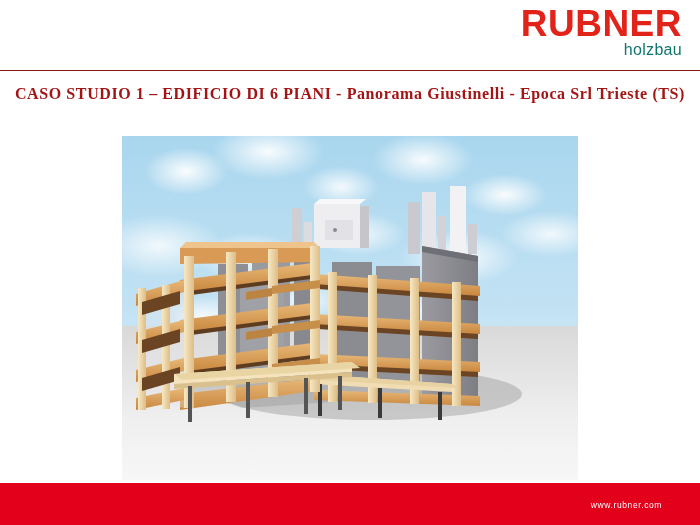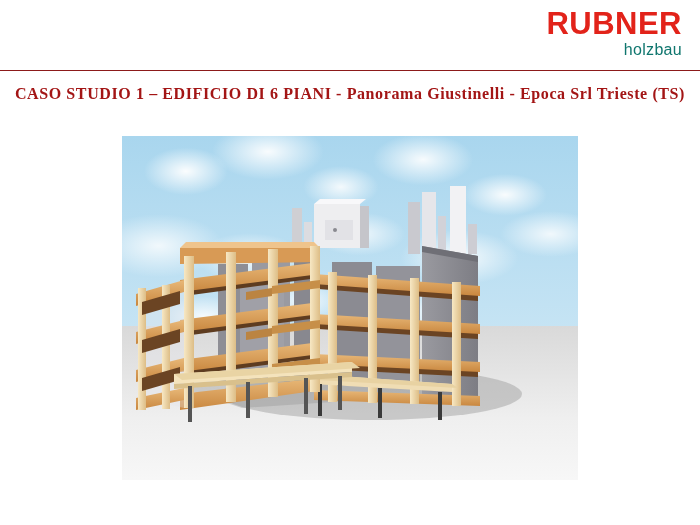--- a/index.html
+++ b/index.html
@@ -13,21 +13,21 @@
   .slide{position:absolute;inset:0;background:#fff;}
 
   
   .header{position:absolute;left:0;top:0;width:700px;height:71px;}
   .logo-left{position:absolute;left:24px;top:8px;width:130px;height:52px;}
   .logo-left svg{display:block;}
   .logo-right{position:absolute;right:18px;top:8px;text-align:right;}
   .rubner-word{
     font-family:"Liberation Sans", sans-serif;
     font-weight:bold;
-    font-size:31px;
+    font-size:37px;
     letter-spacing:0.5px;
     color:#e2231a;
     line-height:32px;
   }
   .holzbau-word{
     font-family:"Liberation Sans", sans-serif;
     font-size:16px;
     color:#0f766e;
     line-height:22px;
     letter-spacing:0.3px;
@@ -221,14 +221,17 @@
         <polygon points="52,248 230,236 230,241 52,253" fill="#d9c08c"></polygon>
 
         <rect x="66" y="250" width="4" height="36" fill="#555"></rect>
         <rect x="124" y="246" width="4" height="36" fill="#555"></rect>
         <rect x="182" y="242" width="4" height="36" fill="#555"></rect>
         <rect x="216" y="240" width="4" height="34" fill="#555"></rect>
       </g>
     </svg>
   </div>
 
+  <div class="footer">
+    <div class="footer-url">www.rubner.com</div>
+  </div>
 
 </div>
 
 </body></html>

